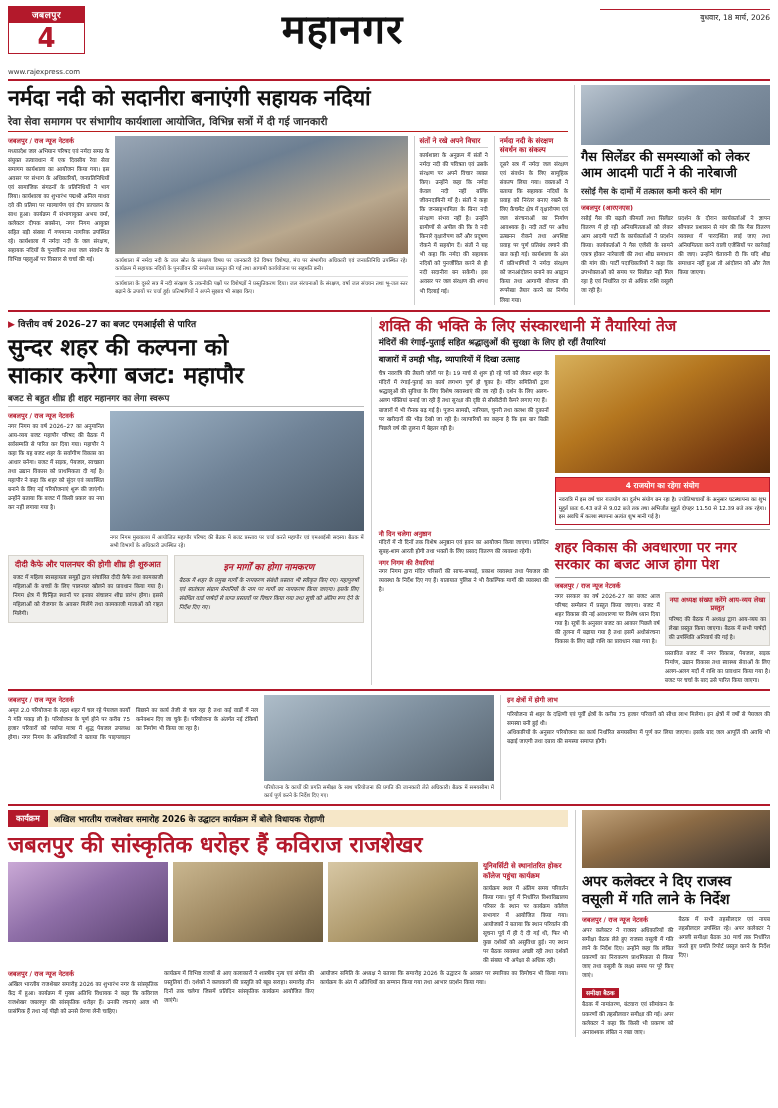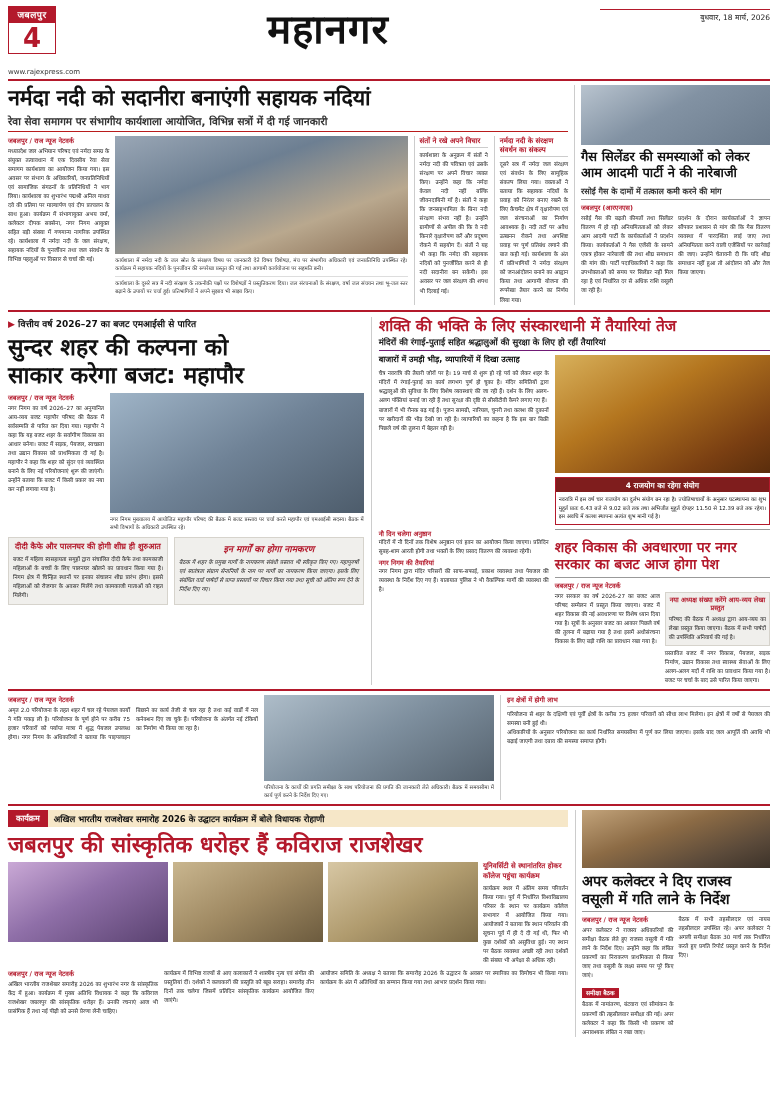--- a/index.html
+++ b/index.html
@@ -1,21 +1,21 @@
 <!DOCTYPE html>
 <html><head>
 <meta charset="utf-8">
 <style>
   html,body{margin:0;padding:0;background:#ffffff;}
   body{width:778px;height:1108px;font-family:"DejaVu Sans",sans-serif;color:#111;}
   .page{width:778px;height:1108px;position:relative;box-sizing:border-box;padding:6px 8px;background:#fff;}
 
   
   .masthead{display:flex;align-items:flex-start;justify-content:space-between;height:62px;}
-  .mast-left{width:48px;}
+  .mast-left{width:77px;}
   .city-tag{background:#b3192b;color:#fff;font-size:9px;text-align:center;padding:2px 0;font-weight:bold;letter-spacing:.5px;}
   .page-num{border:1px solid #b3192b;border-top:none;color:#b3192b;font-size:26px;font-weight:bold;text-align:center;line-height:30px;height:30px;}
   .mast-center{flex:1;text-align:center;}
   .mast-title{font-size:40px;font-weight:bold;letter-spacing:1px;line-height:46px;font-family:"DejaVu Sans",sans-serif;}
   .mast-right{width:170px;text-align:right;}
   .brand{color:#b3192b;font-size:21px;font-weight:bold;line-height:24px;}
   .brand-sub{font-size:7.5px;color:#222;border-top:1px solid #b3192b;margin-top:3px;padding-top:2px;}
   .mast-url{font-size:7px;color:#333;margin-top:16px;}
   .rule-red{border-top:2px solid #b3192b;margin:3px 0 4px 0;}
   .rule-thin{border-top:1px solid #999;margin:3px 0;}
@@ -56,21 +56,21 @@
   .sec-mid{display:flex;gap:7px;margin-top:5px;}
   .mid-left{width:360px;}
   .mid-right{width:396px;}
   .kicker{font-size:9px;font-weight:bold;color:#111;}
   .big-hl{font-size:23px;font-weight:bold;line-height:1.22;}
   .mid-sub{font-size:8.5px;font-weight:bold;color:#333;margin-top:3px;border-bottom:1px solid #bbb;padding-bottom:3px;}
   .r-hl{font-size:15.5px;font-weight:bold;color:#b3192b;line-height:1.25;}
   .r-sub{font-size:8.5px;font-weight:bold;color:#222;margin-top:0;border-bottom:1px solid #701a75;padding-bottom:3px;}
 
   .infobox{border:1px solid #b3192b;margin-top:4px;}
-  .infobox .ih{background:#7f1d1d;color:#fff;font-size:7.5px;font-weight:bold;text-align:center;padding:2px;}
+  .infobox .ih{background:#ef4444;color:#fff;font-size:7.5px;font-weight:bold;text-align:center;padding:2px;}
   .infobox .ib{font-size:5.4px;line-height:1.6;padding:3px;text-align:justify;}
 
   .amrut-hl{font-size:14.5px;font-weight:bold;text-align:center;border-top:1px solid #999;border-bottom:1px solid #999;padding:3px 0;}
 
   .prog-tag{display:inline-block;background:#b3192b;color:#fff;font-size:8px;font-weight:bold;padding:2px 8px;}
   .prog-bar{background:#f6e7c8;font-size:8.5px;font-weight:bold;padding:3px 6px;}
   .big-red{font-size:22px;font-weight:bold;color:#b3192b;line-height:1.25;}
 
   .strip{display:flex;gap:5px;margin-top:4px;}
 </style>
@@ -147,20 +147,21 @@
 
   <div class="sec-mid">
 
     <div class="mid-left">
       <div class="kicker">
         <span style="color:#b3192b;">▶</span>
         <span>वित्तीय वर्ष 2026–27 का बजट एमआईसी से पारित</span>
       </div>
       <div class="big-hl" style="margin-top:3px;">सुन्दर शहर की कल्पना को</div>
       <div class="big-hl">साकार करेगा बजट: महापौर</div>
+      <div class="mid-sub">बजट से बहुत शीघ्र ही शहर महानगर का लेगा स्वरूप</div>
 
       <div style="display:flex;gap:6px;margin-top:4px;">
         <div style="width:96px;">
           <div class="byline">जबलपुर / राज न्यूज नेटवर्क</div>
           <div class="body">नगर निगम का वर्ष 2026–27 का अनुमानित आय-व्यय बजट महापौर परिषद की बैठक में सर्वसम्मति से पारित कर दिया गया। महापौर ने कहा कि यह बजट शहर के सर्वांगीण विकास का आधार बनेगा। बजट में सड़क, पेयजल, स्वच्छता तथा उद्यान विकास को प्राथमिकता दी गई है। महापौर ने कहा कि शहर को सुंदर एवं व्यवस्थित बनाने के लिए नई परियोजनाएं शुरू की जाएंगी। उन्होंने बताया कि बजट में किसी प्रकार का नया कर नहीं लगाया गया है।</div>
         </div>
         <div style="flex:1;">
           <div class="photo p5" style="height:120px;"></div>
           <div class="cap" style="margin-top:3px;">नगर निगम मुख्यालय में आयोजित महापौर परिषद की बैठक में बजट प्रस्ताव पर चर्चा करते महापौर एवं एमआईसी सदस्य। बैठक में सभी विभागों के अधिकारी उपस्थित रहे।</div>
         </div>

